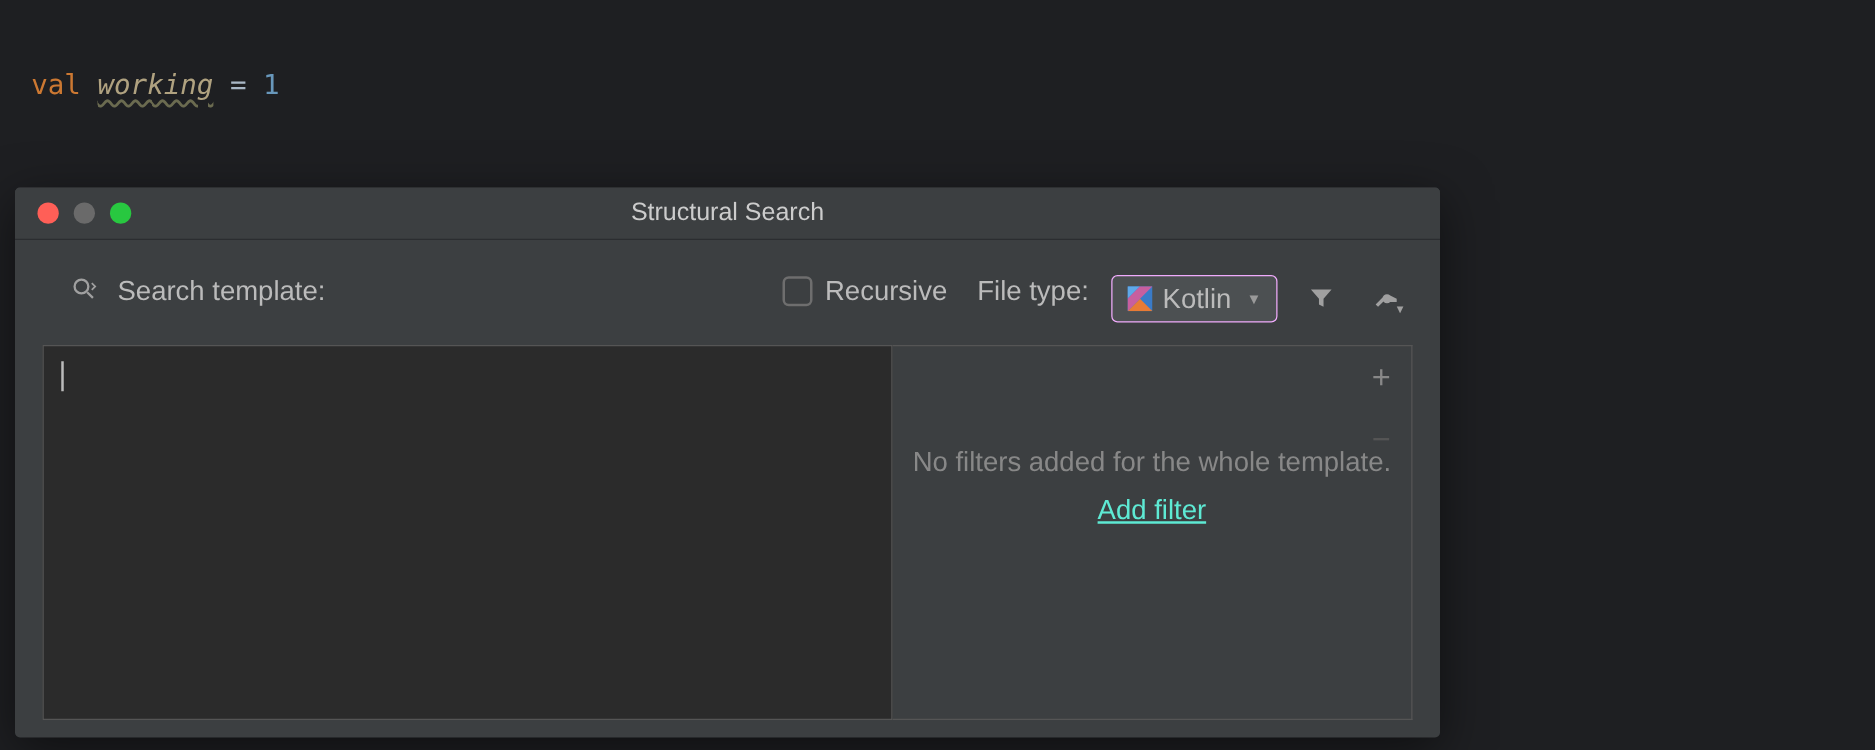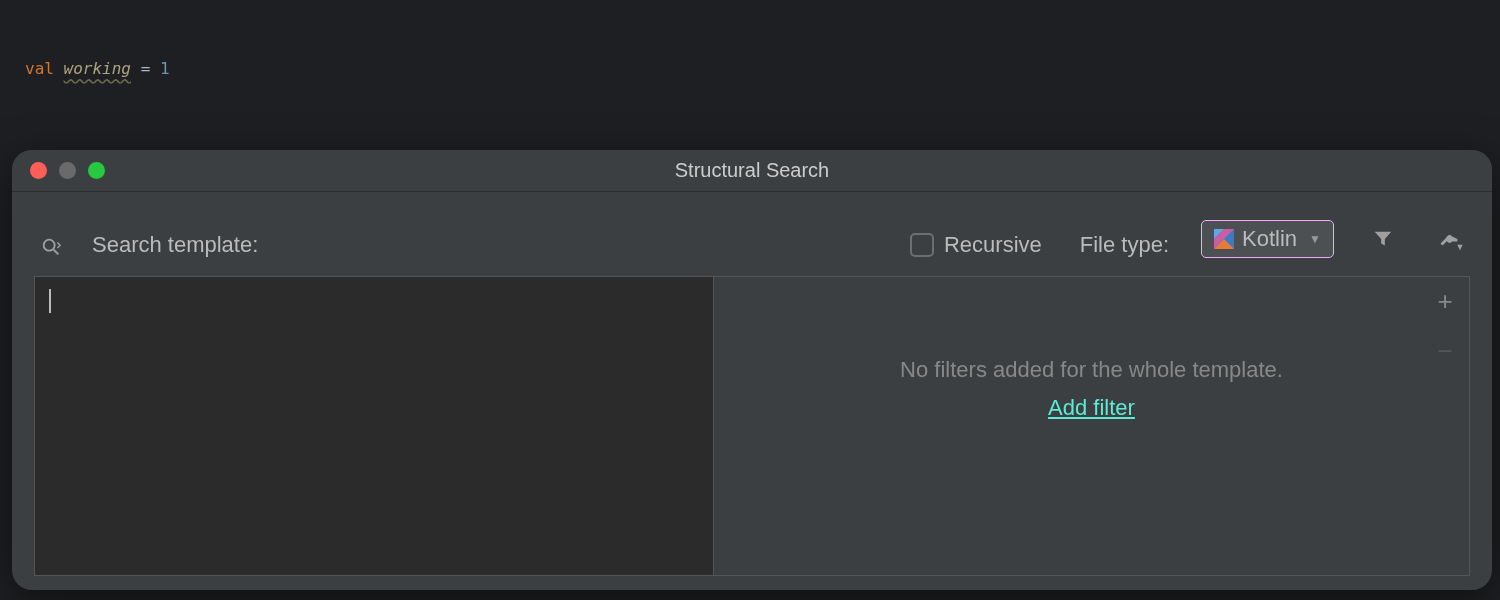--- a/index.html
+++ b/index.html
@@ -13,21 +13,21 @@
       color: #bbbbbb;
       width: 1500px;
       height: 600px;
       overflow: hidden;
     }
     
     
     .code-area {
       padding: 50px 0 0 25px;
       font-family: "Menlo", "Consolas", monospace;
-      font-size: 16px;
+      font-size: 22px;
       line-height: 38px;
     }
     .code-line {
       white-space: pre;
     }
     .kw { color: #cc7832; }
     .varname {
       color: #b0a280;
       font-style: italic;
       text-decoration-line: underline;
@@ -36,24 +36,24 @@
       text-underline-offset: 4px;
     }
     .op { color: #a9b7c6; }
     .num { color: #6897bb; }
     
     
     .dialog {
       position: absolute;
       left: 12px;
       top: 150px;
-      width: 1480px;
+      width: 1140px;
       height: 440px;
       background: #3c3f41;
-      border-radius: 20px;
+      border-radius: 4px;
       box-shadow: 0 10px 40px rgba(0,0,0,0.5);
       overflow: hidden;
     }
     .titlebar {
       height: 42px;
       display: flex;
       align-items: center;
       position: relative;
       background: #3c3f41;
       border-bottom: 1px solid #2b2d30;
@@ -77,25 +77,26 @@
       right: 0;
       text-align: center;
       color: #cccccc;
       font-size: 20px;
       pointer-events: none;
     }
     
     
     .toolbar {
       display: flex;
-      align-items: flex-end;
+      align-items: flex-start;
       padding: 28px 22px 18px 28px;
-      gap: 24px;
+      gap: 10px;
       color: #bbbbbb;
       font-size: 22px;
+      margin-left: 16px;
     }
     .search-icon {
       display: flex;
       align-items: center;
       margin-right: 6px;
     }
     .toolbar-label {
       flex: 0 0 auto;
     }
     .spacer {

